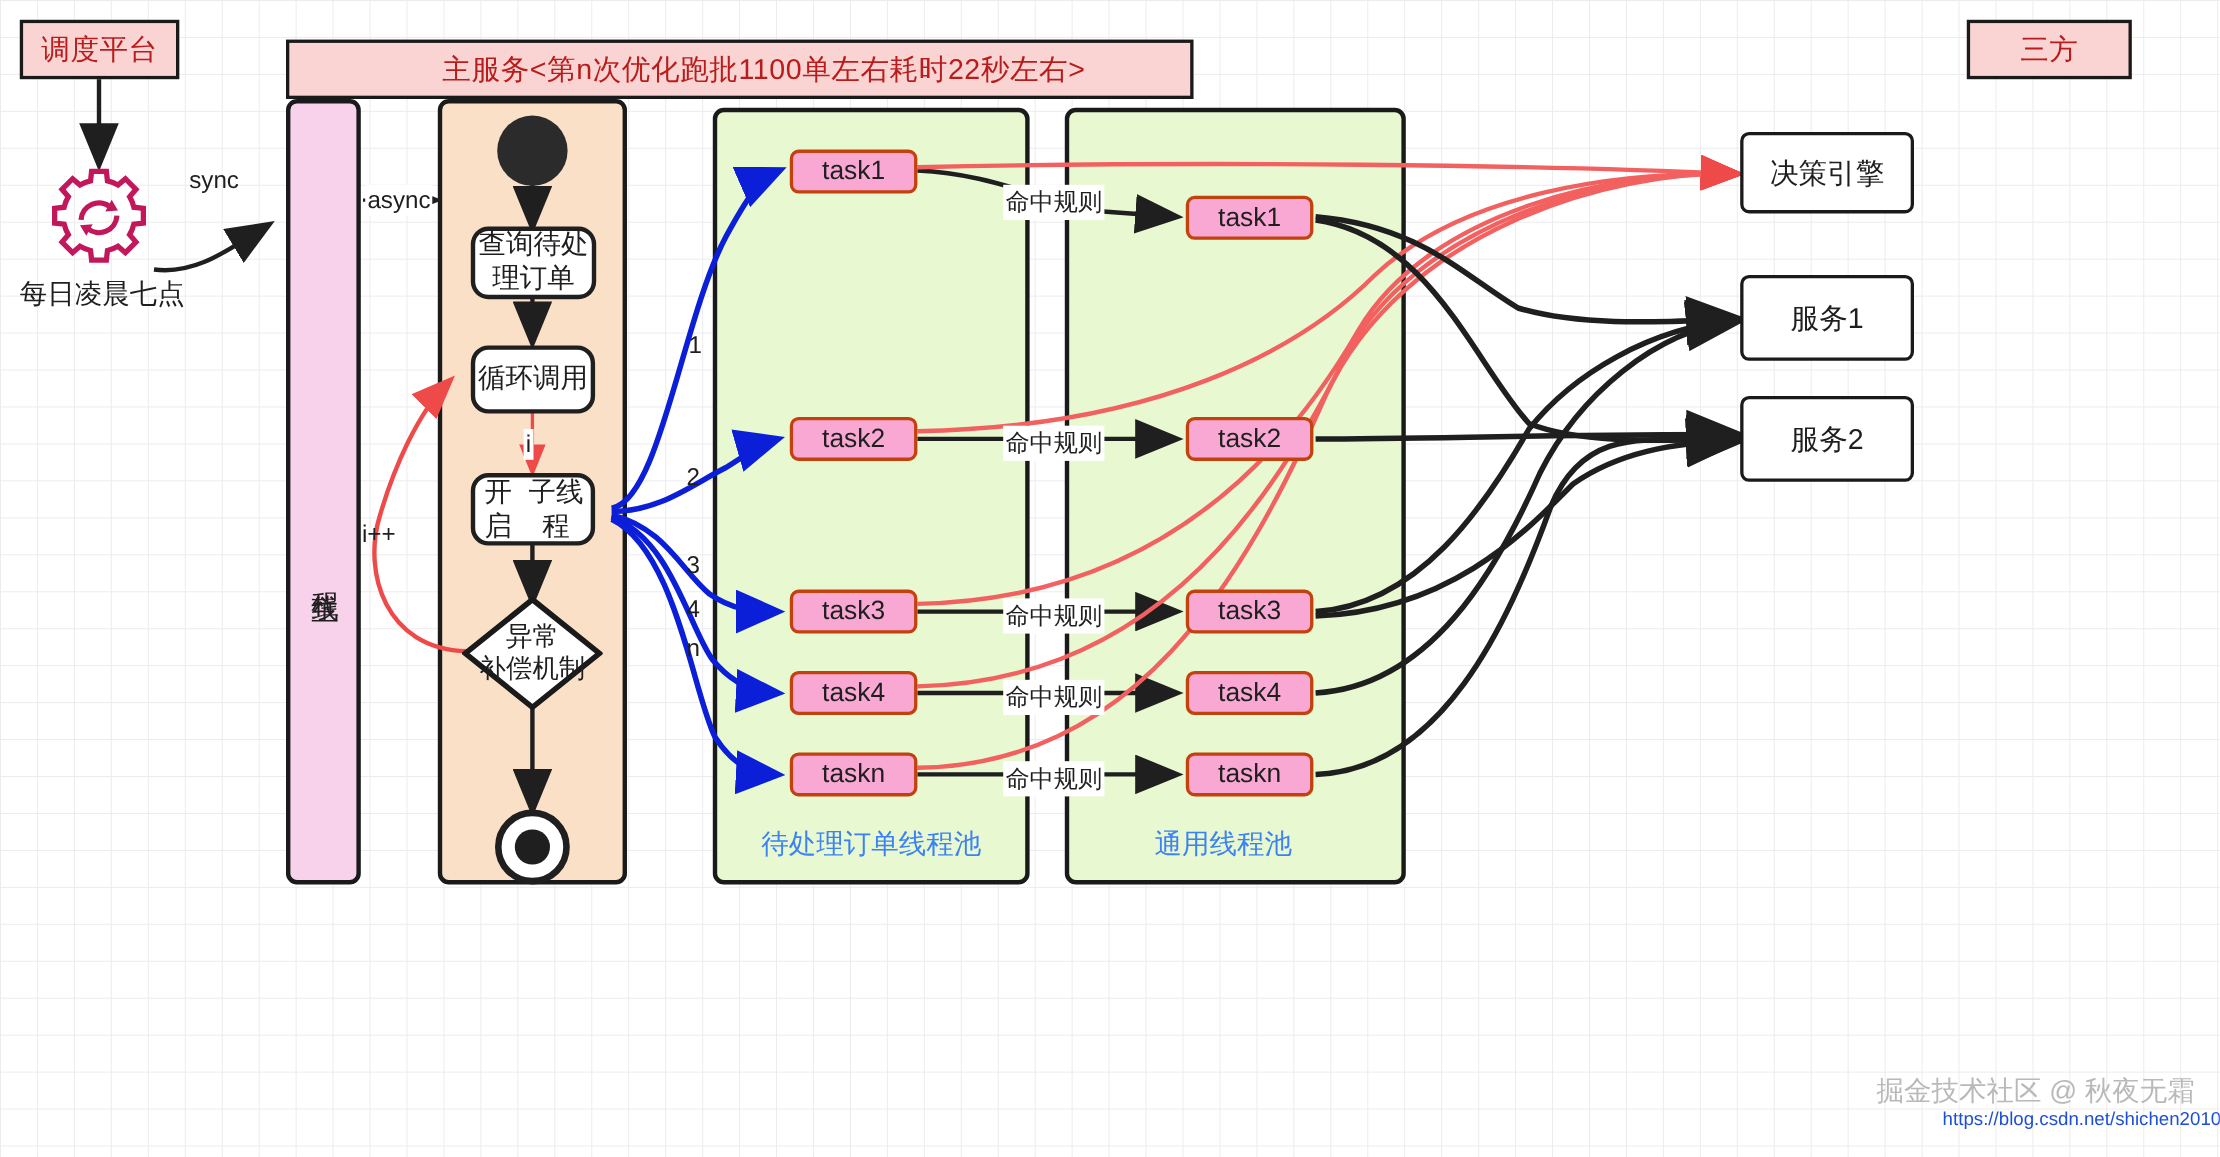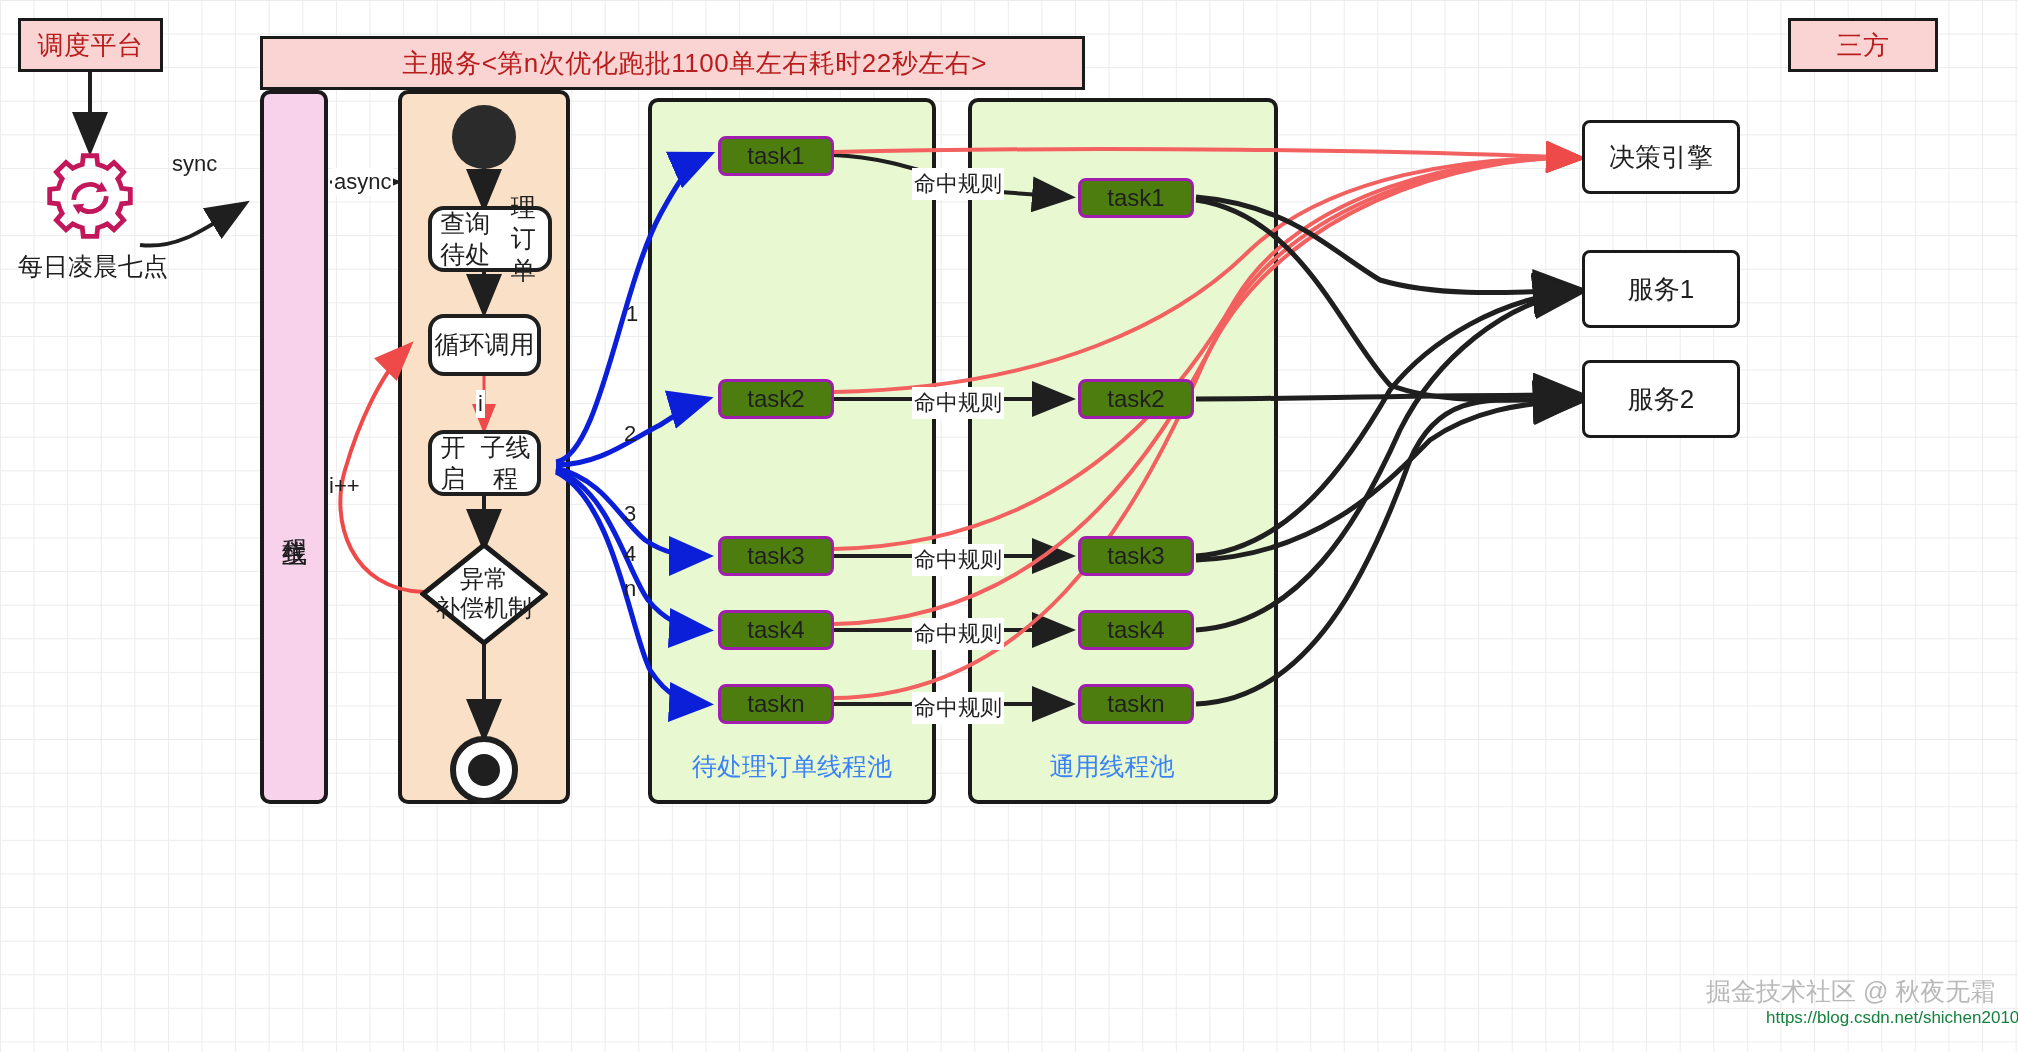--- a/index.html
+++ b/index.html
@@ -45,21 +45,21 @@
     position: absolute; z-index: 3; font-size: 25px; color: #3b82f6;
     text-align: center;
   }
 
   
   .stadium {
     background: #ffffff; border: 4px solid #1f1f1f; border-radius: 16px;
     font-size: 25px; line-height: 1.25; color:#1f1f1f;
   }
   .task {
-    background: #4d7c0f; border: 3px solid #a21caf; border-radius: 8px;
+    background: #f9a8d4; border: 3px solid #c2410c; border-radius: 8px;
     font-size: 24px; color: #1f1f1f;
   }
   .plain {
     background: #ffffff; border: 3px solid #1a1a1a; border-radius: 8px;
     font-size: 26px; color: #1f1f1f;
   }
   .diamond-wrap { position: absolute; z-index: 3; }
   .diamond-wrap .dtext {
     position: absolute; inset: 0; display: flex; align-items: center; justify-content: center;
     font-size: 24px; line-height: 1.2; text-align: center; color: #1f1f1f; z-index: 2;
@@ -72,21 +72,21 @@
   .edge-label.nobg { background: transparent; }
 
   .gear-cap {
     position: absolute; z-index: 3; font-size: 25px; color: #1f1f1f; text-align: center;
   }
   .watermark {
     position: absolute; z-index: 5; color: #b9b9b9;
     font-size: 25px; white-space: nowrap;
   }
   .watermark-sub {
-    position: absolute; z-index: 5; color: #15803d; font-size: 17px; white-space: nowrap;
+    position: absolute; z-index: 5; color: #1d4ed8; font-size: 17px; white-space: nowrap;
   }
 </style>
 </head>
 <body>
 
 <div id="grid"></div>
 
 <div class="lane pink" style="left:260px;  top:90px;  width:68px;  height:714px;"></div>
 <div class="lane peach" style="left:398px;  top:90px;  width:172px; height:714px;"></div>
 <div class="lane green" style="left:648px;  top:98px;  width:288px; height:706px;"></div>
@@ -176,21 +176,21 @@
 
 <div class="edge-label nobg" style="left:170px; top:150px;">sync</div>
 <div class="edge-label" style="left:332px; top:168px;">async</div>
 
 <div class="vlabel" style="left:274px; top:520px;">
   <div style="writing-mode:vertical-rl; text-orientation:upright; margin:0 auto;">主线程</div>
 </div>
 
 <div style="position:absolute; left:452px; top:105px; width:64px; height:64px; border-radius:50%; background:#2b2b2b; z-index:3;"></div>
 
-<div class="node stadium" style="left:428px; top:206px; width:124px; height:66px; flex-direction:row;">
+<div class="node stadium" style="left:428px; top:206px; width:114px; height:66px; flex-direction:column;font-family:Liberation Mono, monospace;">
   <span>查询待处</span>
   <span>理订单</span>
 </div>
 
 <div class="node stadium" style="left:428px; top:314px; width:113px; height:62px;">
   <span>循环调用</span>
 </div>
 
 <div class="edge-label" style="left:476px; top:390px;">i</div>
 

